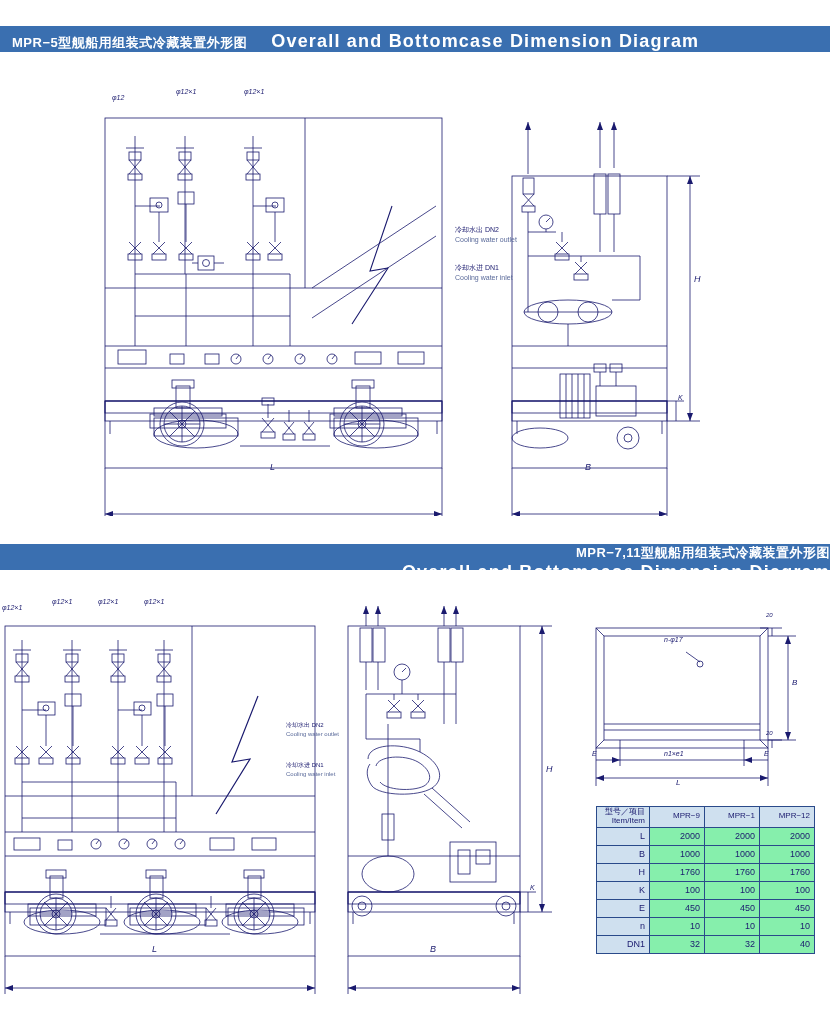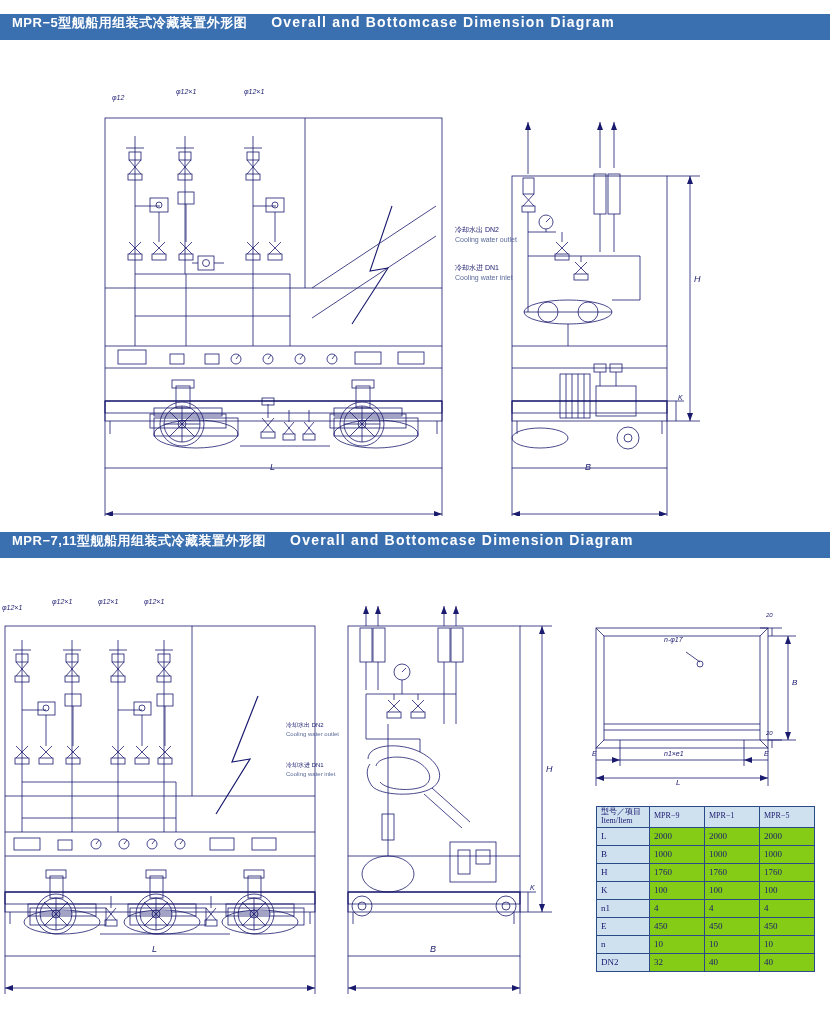--- a/index.html
+++ b/index.html
@@ -1,31 +1,31 @@
 <!DOCTYPE html>
 <html><head>
 <meta charset="utf-8">
 <style>
   html,body{margin:0;padding:0;background:#ffffff;}
   body{width:830px;height:1035px;position:relative;overflow:hidden;
        font-family:"Liberation Sans",sans-serif;color:#1a1a6e;}
   .band{position:absolute;left:0;width:830px;height:26px;background:#3a6fb0;
-        display:flex;align-items:flex-start;}
+        display:flex;align-items:flex-end;margin-top:12px;}
   .band .cn{color:#ffffff;font-size:13px;font-weight:bold;padding-left:12px;letter-spacing:0.5px;}
-  .band .en{color:#ffffff;font-size:14px;font-weight:bold;padding-left:24px;letter-spacing:1.2px;}
+  .band .en{color:#ffffff;font-size:18px;font-weight:bold;padding-left:24px;letter-spacing:1.2px;}
   #band1{top:14px;}
-  #band2{top:532px;}
+  #band2{top:532px;flex-direction:column;}
   .fig{position:absolute;}
   .lbl{position:absolute;font-size:7px;color:#1a1a6e;white-space:nowrap;line-height:1.15;}
   .lbl.it{font-style:italic;}
   .tbl{position:absolute;left:596px;top:806px;border-collapse:collapse;font-size:9px;color:#1a1a6e;}
-  .tbl td,.tbl th{border:1px solid #2a4a8a;text-align:left;padding:1px 4px;height:15px;font-family:Liberation Serif, serif;}
+  .tbl td,.tbl th{border:1px solid #2a4a8a;text-align:right;padding:1px 4px;height:15px;}
   .tbl thead th{background:#cfe0ef;font-size:8px;line-height:1.1;font-weight:normal;}
   .tbl tbody td:first-child{background:#cfe0ef;width:44px;}
-  .tbl tbody td{width:46px;background:#84cc16;}
+  .tbl tbody td{width:46px;background:#86efac;}
   svg{display:block;}
 </style>
 </head>
 <body>
 
 <div class="band" id="band1">
   <span class="cn">MPR−5型舰船用组装式冷藏装置外形图</span>
   <span class="en">Overall  and  Bottomcase  Dimension  Diagram</span>
 </div>
 
@@ -543,21 +543,21 @@
 
 <table class="tbl">
   <thead>
     <tr>
       <th>
         <span>型号／项目</span><br>
         <span>Item/Item</span>
       </th>
       <th>MPR−9</th>
       <th>MPR−1</th>
-      <th>MPR−5</th>
+      <th>MPR−12</th>
     </tr>
   </thead>
   <tbody>
     <tr>
       <td>L</td>
       <td>2000</td>
       <td>2000</td>
       <td>2000</td>
     </tr>
     <tr>
@@ -572,37 +572,31 @@
       <td>1760</td>
       <td>1760</td>
     </tr>
     <tr>
       <td>K</td>
       <td>100</td>
       <td>100</td>
       <td>100</td>
     </tr>
     <tr>
-      <td>n1</td>
-      <td>4</td>
-      <td>4</td>
-      <td>4</td>
-    </tr>
-    <tr>
       <td>E</td>
       <td>450</td>
       <td>450</td>
       <td>450</td>
     </tr>
     <tr>
       <td>n</td>
       <td>10</td>
       <td>10</td>
       <td>10</td>
     </tr>
     <tr>
-      <td>DN2</td>
+      <td>DN1</td>
+      <td>32</td>
       <td>32</td>
       <td>40</td>
-      <td>40</td>
     </tr>
   </tbody>
 </table>
 
 </body></html>

